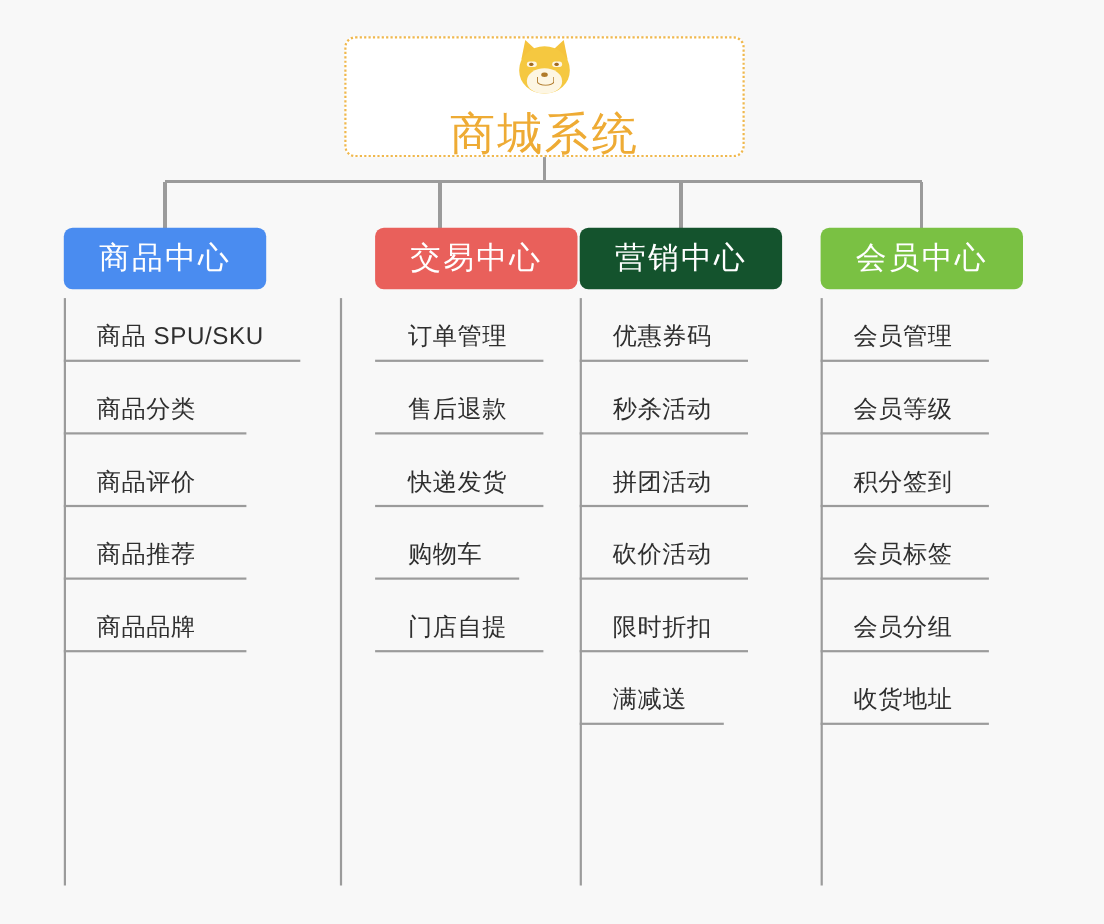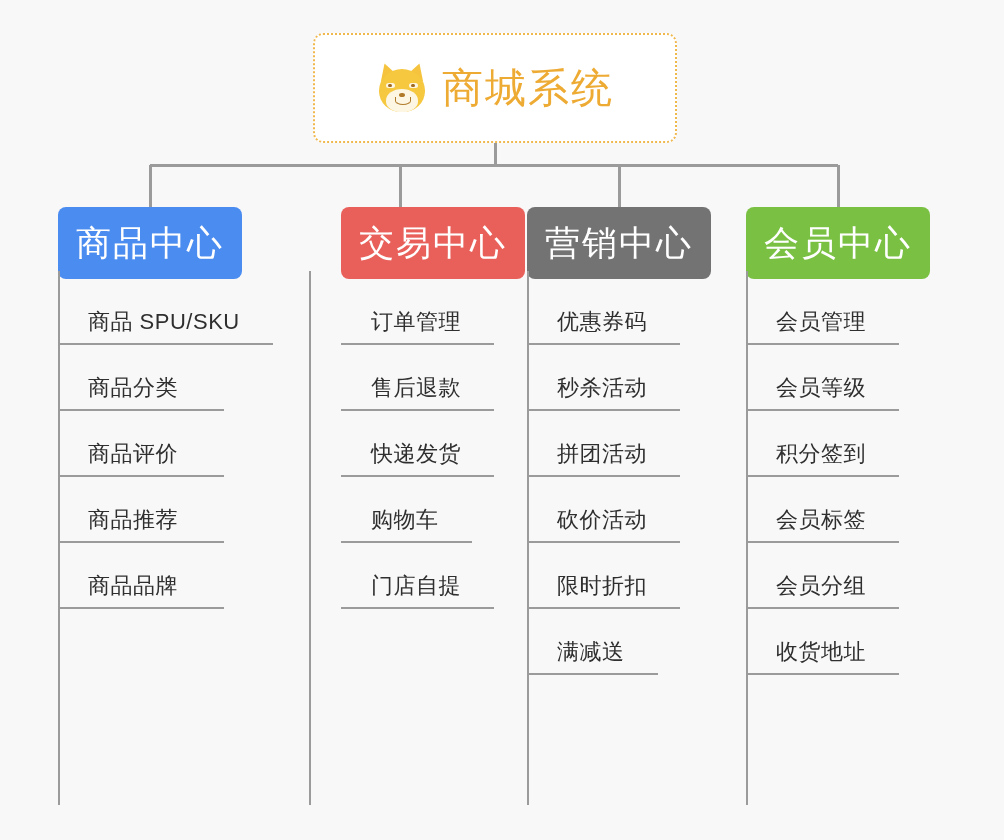--- a/index.html
+++ b/index.html
@@ -30,20 +30,21 @@
     width: 364px;
     height: 110px;
     background: #ffffff;
     border: 2px dotted #f0b84d;
     border-radius: 10px;
     box-sizing: border-box;
     display: flex;
     align-items: center;
     justify-content: center;
     gap: 14px;
+    flex-direction: column;
   }
   .root-title {
     font-size: 41px;
     color: #eeab34;
     letter-spacing: 2px;
     line-height: 1;
     font-weight: 400;
   }
 
   
@@ -130,27 +131,27 @@
     height: 840px;
     pointer-events: none;
   }
 
   
   .branch {
     position: absolute;
     top: 207px;
   }
   .branch-header {
-    height: 72px;
+    height: 56px;
     border-radius: 8px;
     display: flex;
     align-items: center;
     justify-content: center;
     color: #ffffff;
-    font-size: 35px;
+    font-size: 28px;
     letter-spacing: 2px;
     box-sizing: border-box;
   }
 
   .leaf-list {
     position: relative;
     margin: 0;
     padding: 0;
     list-style: none;
   }
@@ -252,21 +253,21 @@
         <span class="leaf-underline" style="width:131px;"></span>
       </li>
       <li class="leaf-item">
         <span class="leaf-label">门店自提</span>
         <span class="leaf-underline" style="width:153px;"></span>
       </li>
     </ul>
   </div>
 
   <div class="branch" style="left:527px; width:184px;">
-    <div class="branch-header" style="background-color: #737373;">营销中心</div>
+    <div class="branch-header" style="background-color: #14532d;">营销中心</div>
     <div class="trunk" style="height: 534px;"></div>
     <ul class="leaf-list">
       <li class="leaf-item">
         <span class="leaf-label">优惠券码</span>
         <span class="leaf-underline" style="width:153px;"></span>
       </li>
       <li class="leaf-item">
         <span class="leaf-label">秒杀活动</span>
         <span class="leaf-underline" style="width:153px;"></span>
       </li>

